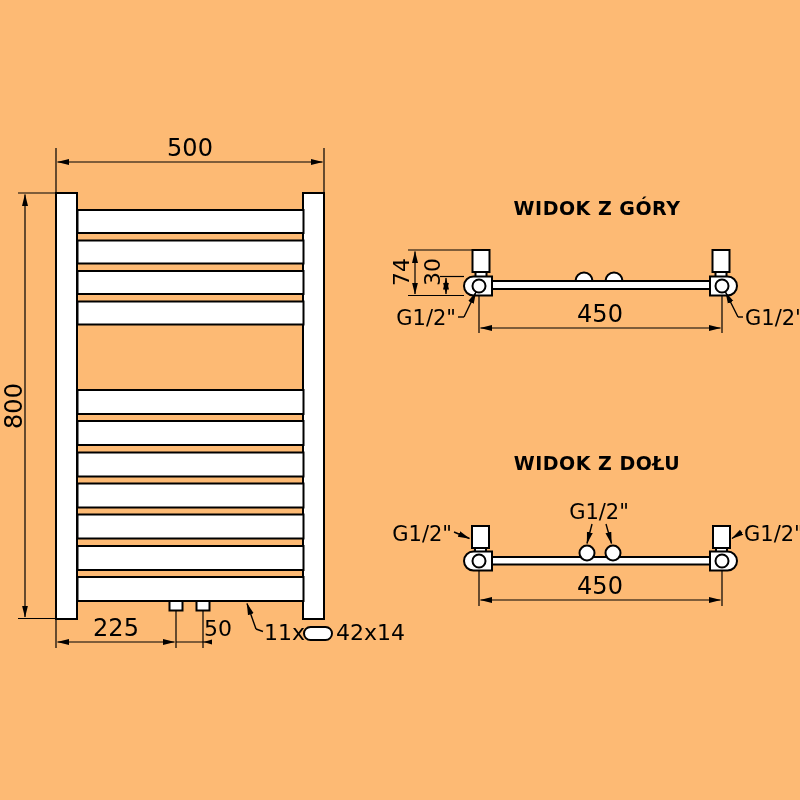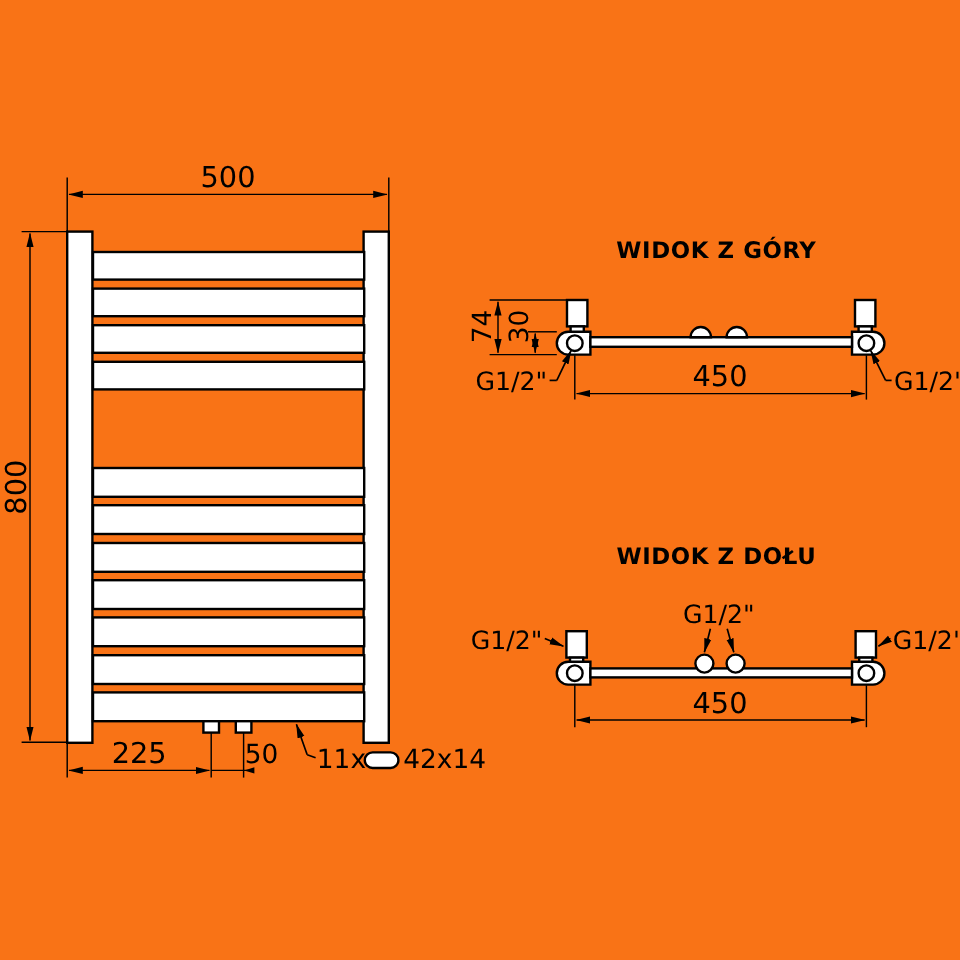--- a/index.html
+++ b/index.html
@@ -1,16 +1,16 @@
 <!DOCTYPE html>
 <html><head>
 <meta charset="utf-8">
 <style>
   html,body{margin:0;padding:0;background:#fff;}
-  .canvas{width:800px;height:800px;position:relative;background:#f97316;font-family:"DejaVu Sans","Liberation Sans",sans-serif;}
+  .canvas{width:800px;height:800px;position:relative;background:#fdba74;font-family:"DejaVu Sans","Liberation Sans",sans-serif;}
   svg{display:block;}
   text{fill:#000;font-family:"DejaVu Sans","Liberation Sans",sans-serif;}
   .dimtxt{font-size:24px;}
   .smtxt{font-size:22px;}
   .lbltxt{font-size:21px;}
   .title{font-size:19px;font-weight:600;letter-spacing:0.5px;}
   .olf{stroke:#000;stroke-width:2;fill:#ffffff;}
   .dl{stroke:#000;stroke-width:1.2;fill:none;}
   .ld{stroke:#000;stroke-width:1.4;fill:none;}
   .ah{fill:#000;stroke:none;}

